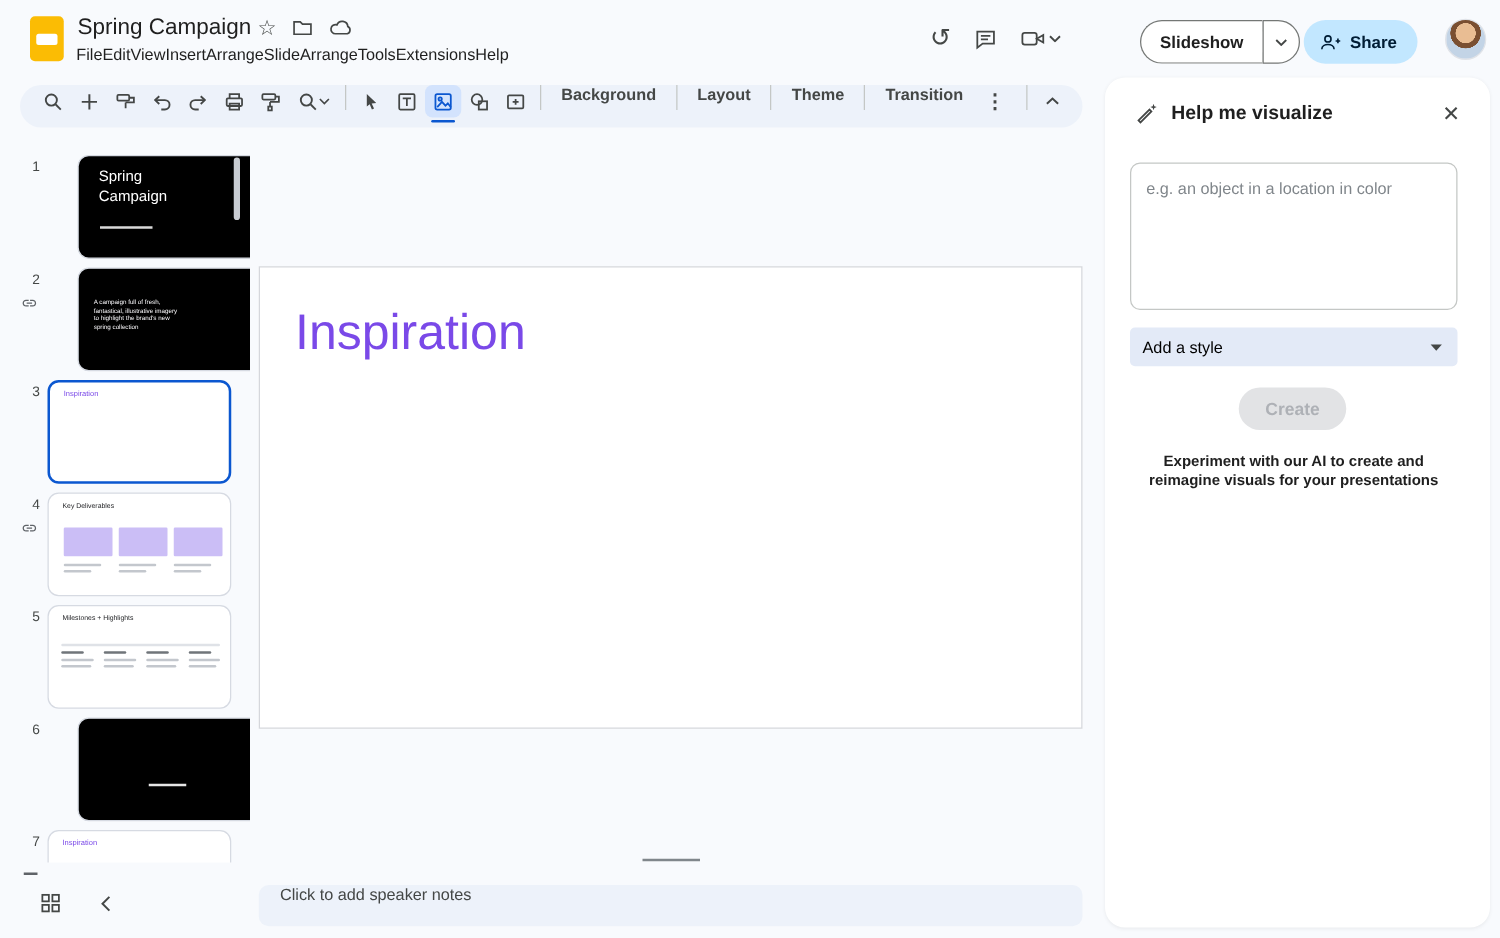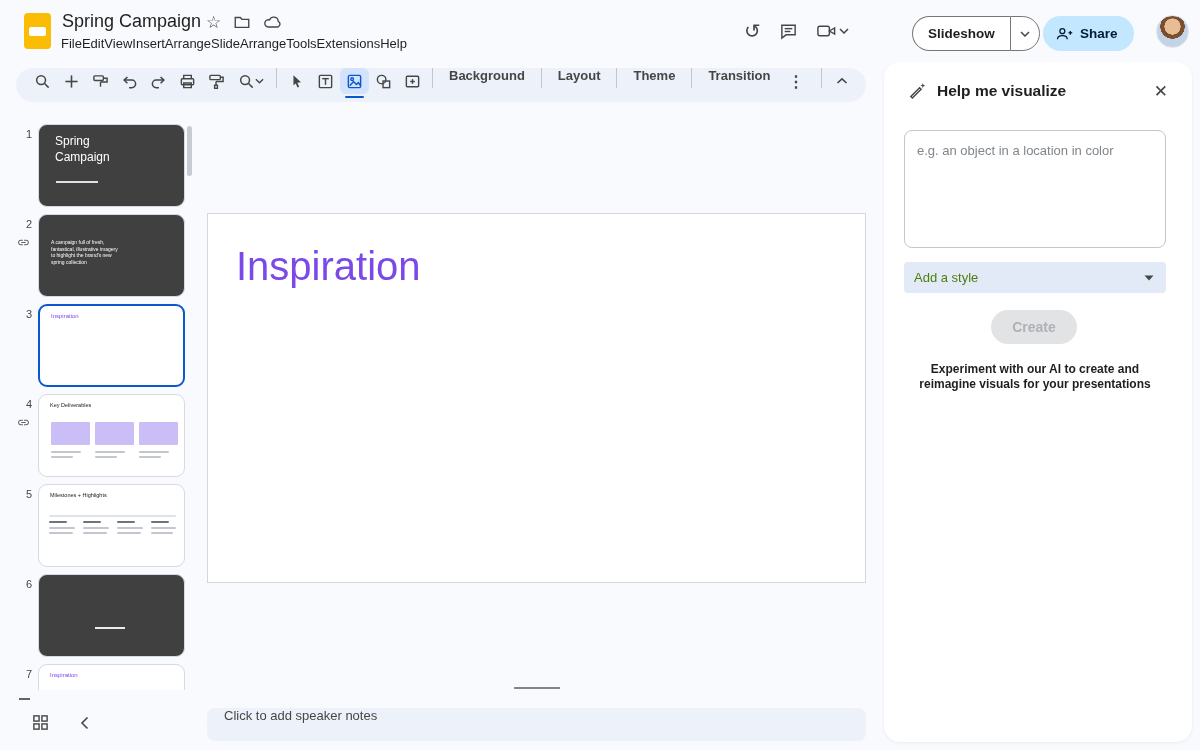--- a/index.html
+++ b/index.html
@@ -48,21 +48,21 @@
   .tb-text { font-size:13px; font-weight:bold; color:#444746; padding:0 11px; white-space:nowrap; }
   .tb-selected { background:#d3e3fd; position:relative; }
   .tb-selected::after { content:""; position:absolute; left:5px; right:5px; bottom:-4px; height:2px; background:#0b57d0; border-radius:1px; }
   .dots-glyph { font-size:16px; font-weight:bold; }
   .tb-spacer { flex:1; }
 
   
   .filmstrip { left:0; top:110px; width:200px; height:580px; overflow:hidden; }
   .thumb { position:absolute; left:38px; width:147px; height:83px; background:#fff;
     border:1px solid #d6dae2; border-radius:9px; overflow:hidden; }
-  .thumb.purple { background:#404040; }
+  .thumb.purple { background:#000000;margin-left:24px; }
   .thumb.selected { border:2px solid #0b57d0; }
   .slide-num { position:absolute; left:16px; width:16px; text-align:right; font-size:11px; color:#444746; }
   .link-ic { position:absolute; left:17px; color:#5f6368; }
   .t1-line1 { position:absolute; left:16px; top:9px; font-size:12px; color:#fff; }
   .t1-line2 { position:absolute; left:16px; top:25px; font-size:12px; color:#fff; }
   .t1-sub { position:absolute; left:17px; top:56px; width:42px; height:2px; background:rgba(255,255,255,.85); }
   .t2-body { position:absolute; left:12px; top:24px; width:72px; font-size:5px; line-height:6.5px; color:#fdfcff; }
   .t-small-title { position:absolute; left:11px; top:7px; font-size:6px; color:#7a49e8; }
   .t-dark-title { position:absolute; left:11px; top:7px; font-size:5.5px; color:#202124; }
   .t4-rect { position:absolute; top:27px; width:39px; height:23px; background:#cbbef6; border-radius:1px; }
@@ -88,21 +88,21 @@
     box-shadow:0 1px 3px rgba(60,64,67,.08); }
   .panel-hd { position:absolute; left:24px; top:19px; display:flex; align-items:center; gap:10px; }
   .panel-title { font-size:15.5px; font-weight:bold; color:#1f1f1f; }
   .panel-close { position:absolute; right:24px; top:19px; font-size:17px; color:#444746; }
   .prompt-box { position:absolute; left:20px; top:68px; width:262px; height:118px; border:1px solid #c4c7c5;
     border-radius:8px; background:#fff; resize:none; outline:none; padding:12px;
     font-family:"Liberation Sans",sans-serif; font-size:13px; color:#1f1f1f; }
   .prompt-box::placeholder { color:#80868b; }
   .style-dd { position:absolute; left:20px; top:200px; width:262px; height:31px; background:#e3eaf7; border-radius:4px;
     display:flex; align-items:center; justify-content:space-between; padding:0 12px 0 10px; }
-  .style-dd-label { font-size:13px; color:#4d7c0f; }
+  .style-dd-label { font-size:13px; color:#000000; }
   .create-btn { position:absolute; left:107px; top:248px; width:86px; height:34px; border-radius:17px;
     background:#e2e3e5; border:none; font-family:"Liberation Sans",sans-serif;
     font-size:14px; font-weight:bold; color:#aeb1b6; }
   .panel-desc { position:absolute; left:27px; top:300px; width:248px; text-align:center;
     font-size:12px; line-height:15px; color:#1f1f1f; font-weight:bold; }
 </style>
 </head>
 <body>
 
 <div class="abs logo">

